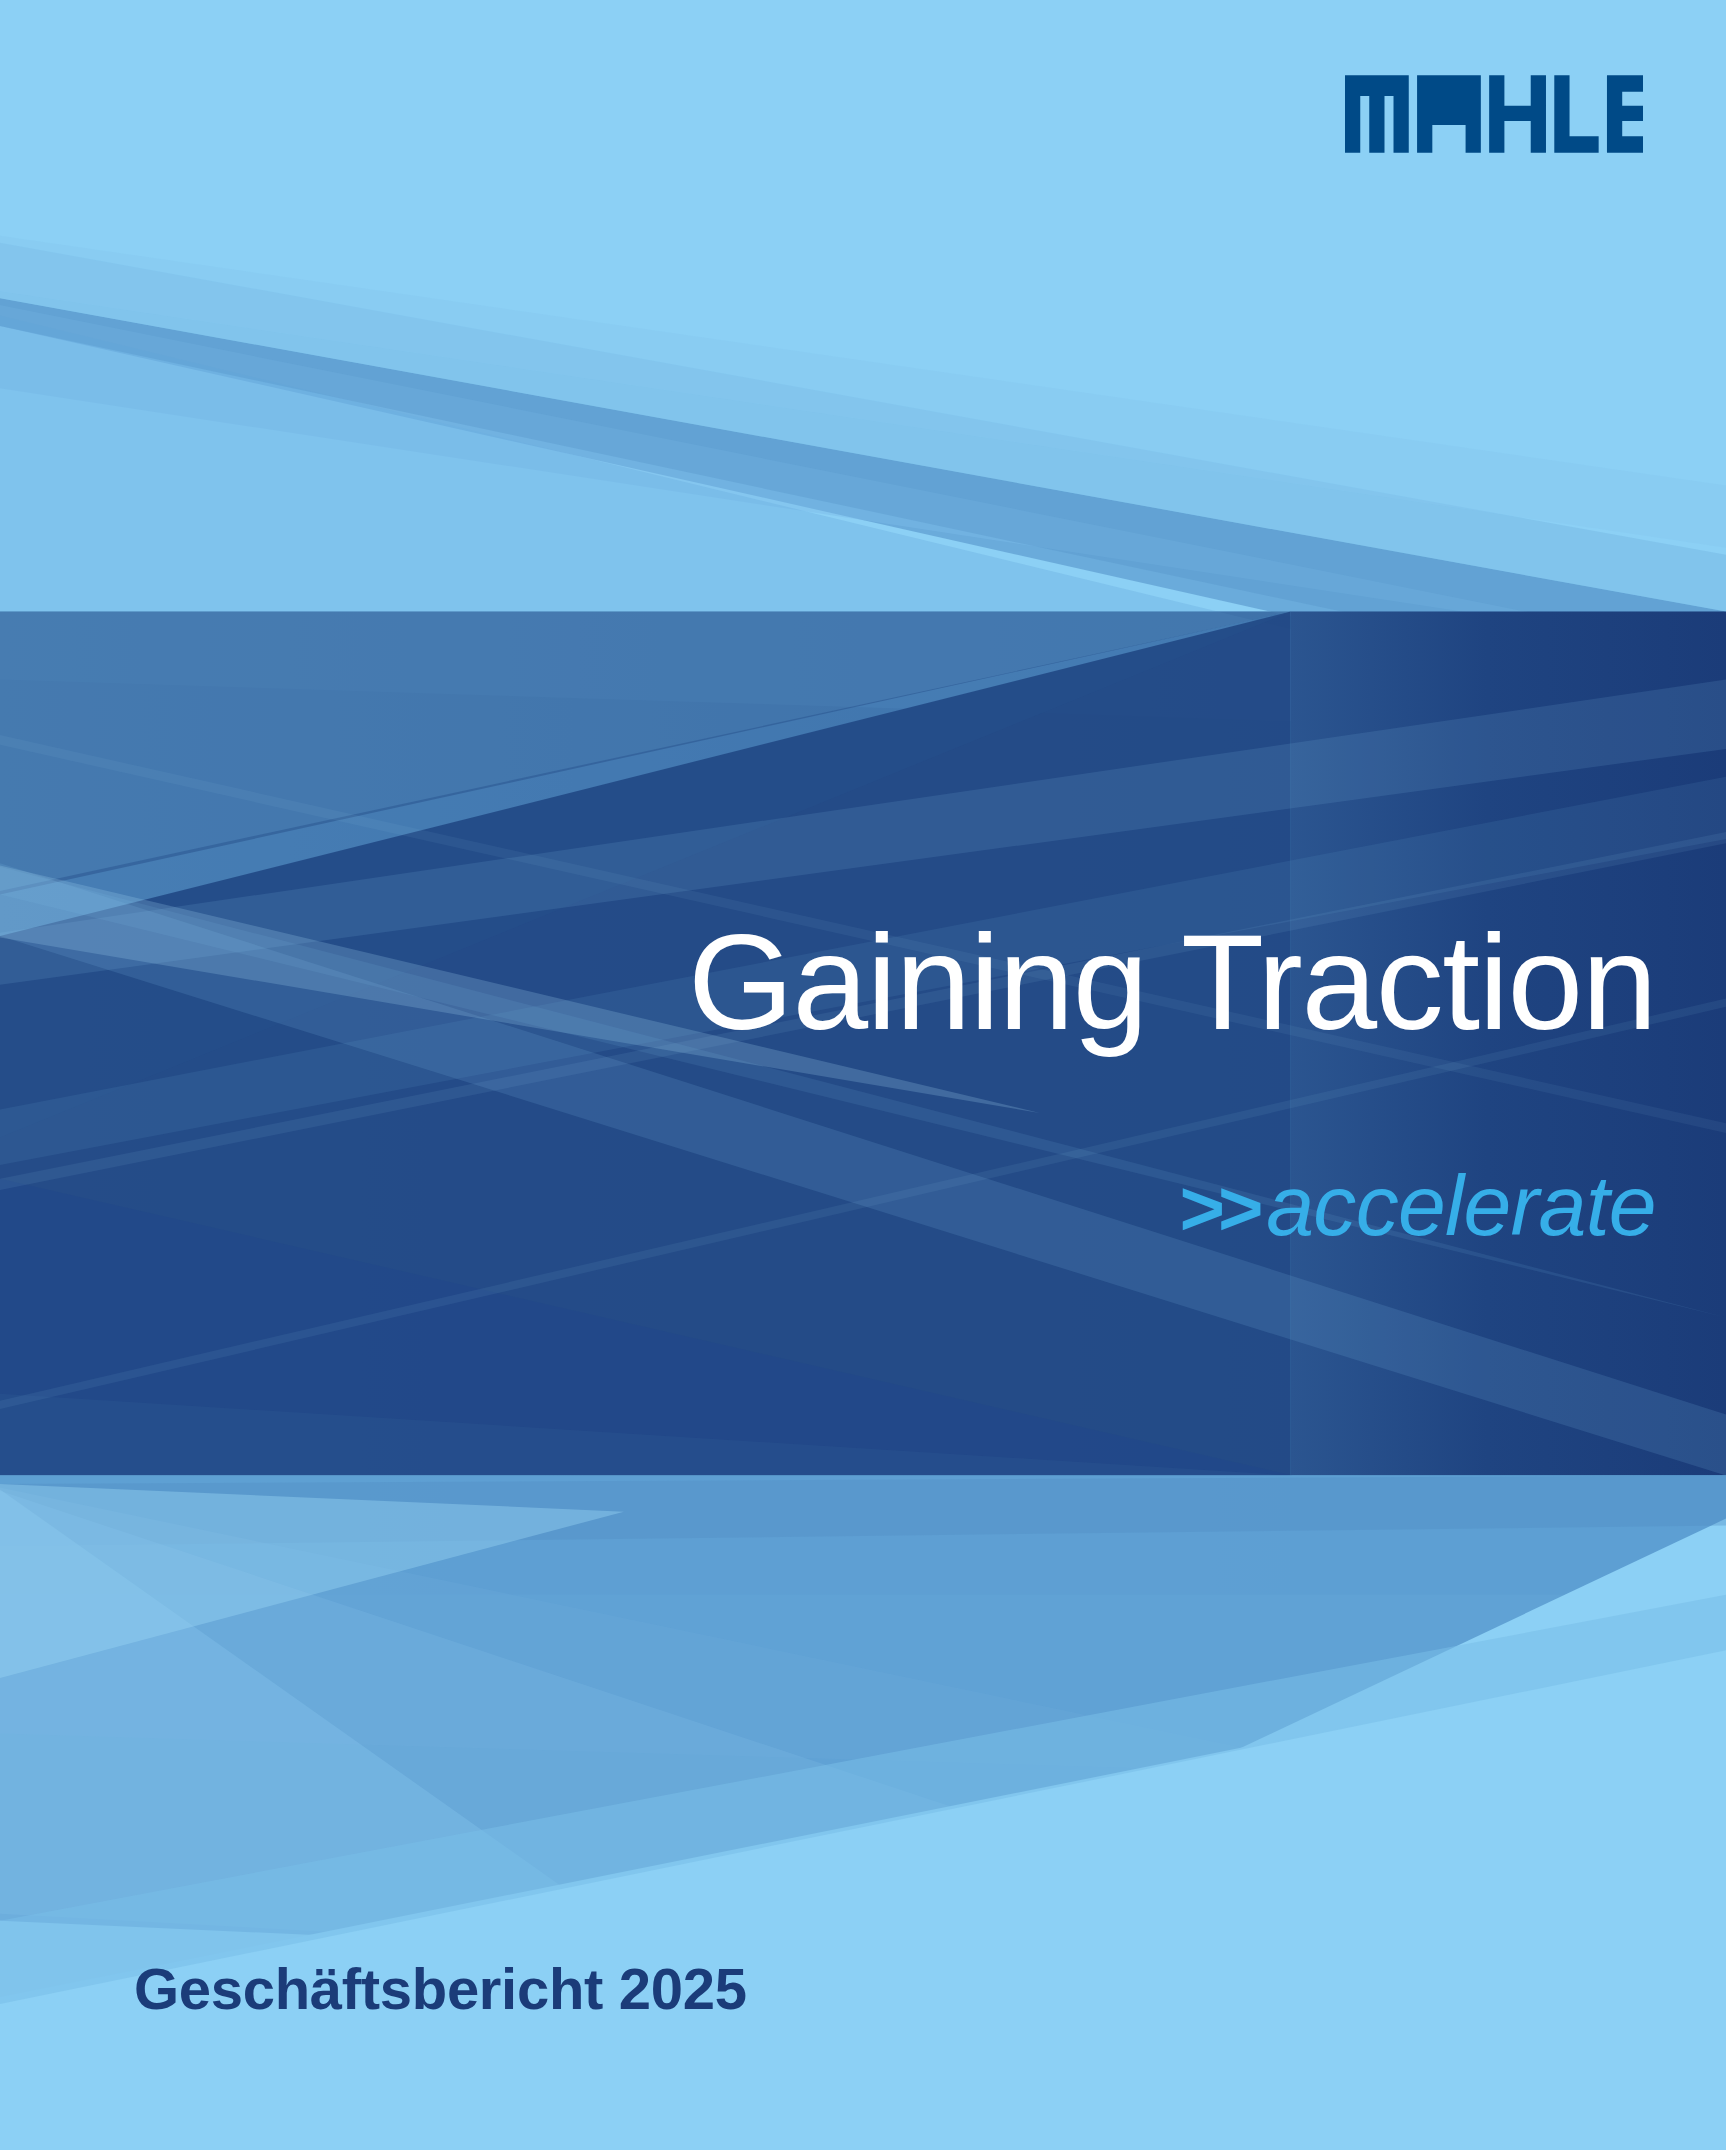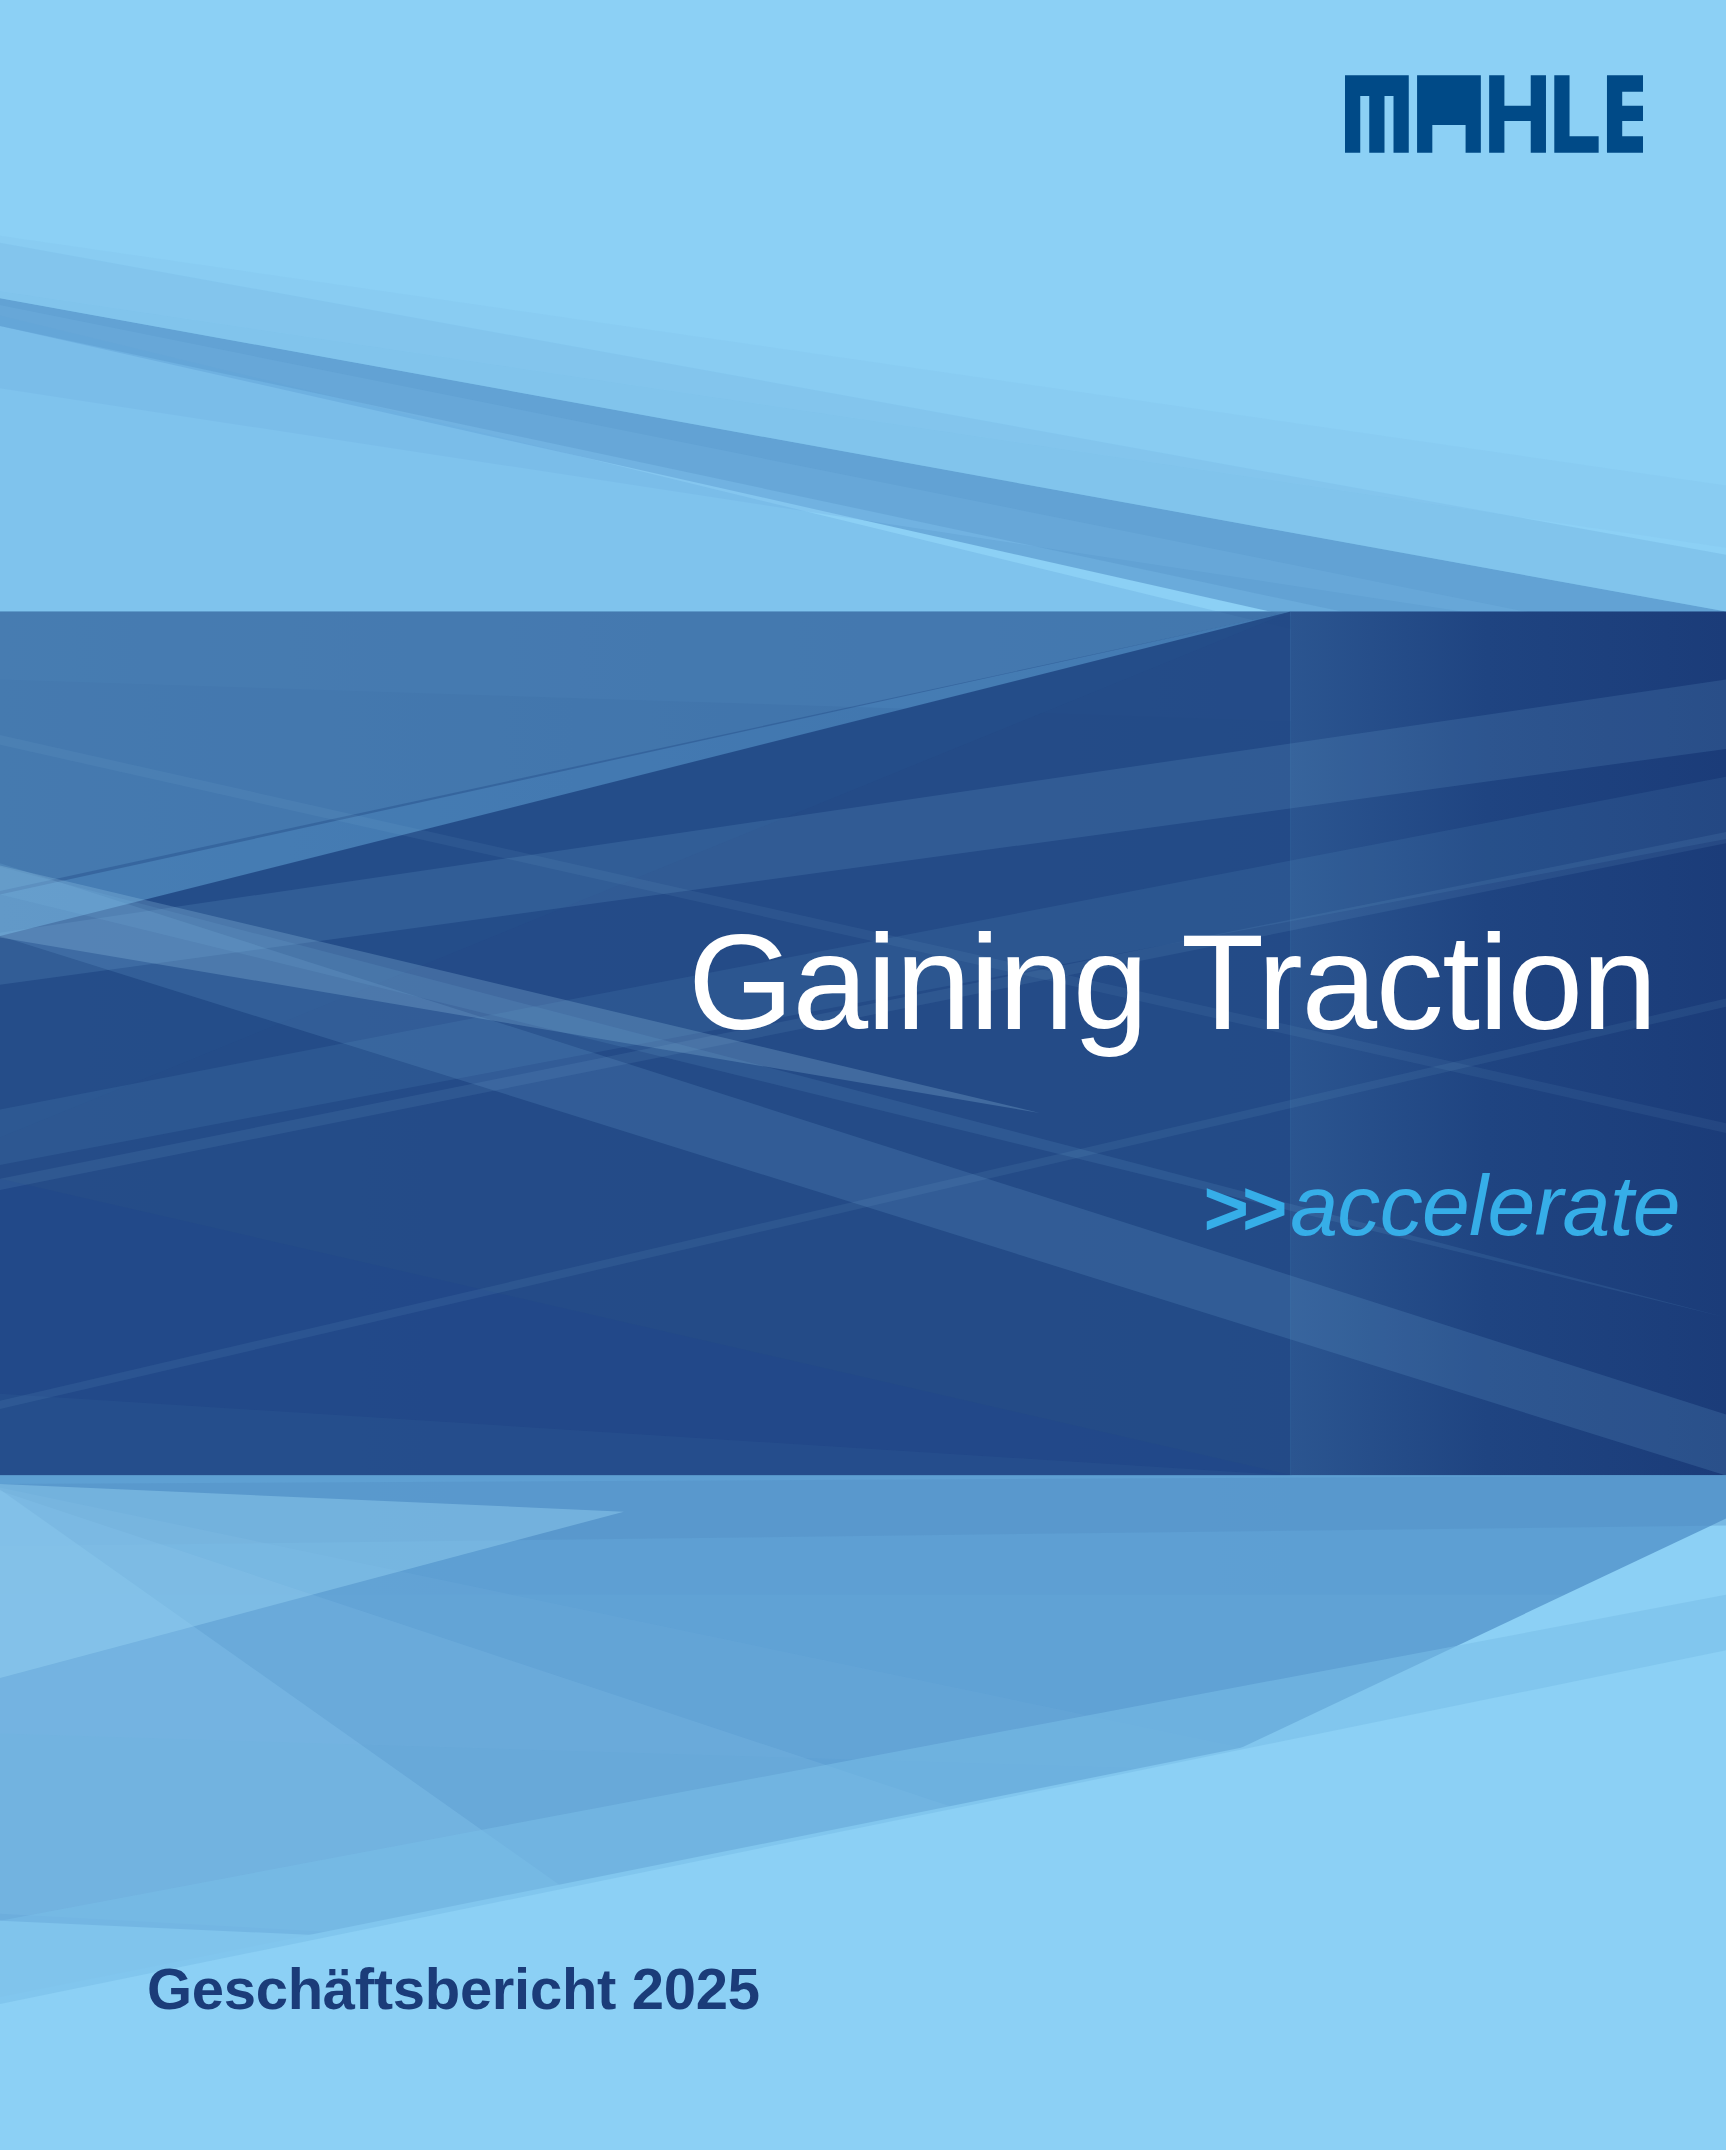--- a/index.html
+++ b/index.html
@@ -52,21 +52,20 @@
     color: #ffffff;
     white-space: nowrap;
   }
   .subline-wrap {
     position: absolute;
     left: 0;
     top: 1156px;
     width: 1656px;
     text-align: right;
     white-space: nowrap;
-    margin-left: 24px;
   }
   .chev {
     font-family: "Liberation Sans", sans-serif;
     font-weight: 700;
     font-size: 78px;
     letter-spacing: -7px;
     color: #36aee8;
     vertical-align: baseline;
   }
   .subline {
@@ -75,21 +74,21 @@
     font-weight: 400;
     font-size: 86px;
     letter-spacing: -0.7px;
     color: #36aee8;
     padding-left: 9.7px;
   }
 
   
   #footer {
     position: absolute;
-    left: 147px;
+    left: 134px;
     top: 1955px;
     font-family: "Liberation Sans", sans-serif;
     font-weight: 700;
     font-size: 58px;
     letter-spacing: -0.3px;
     color: #1b3c79;
     white-space: nowrap;
   }
 </style>
 </head>

